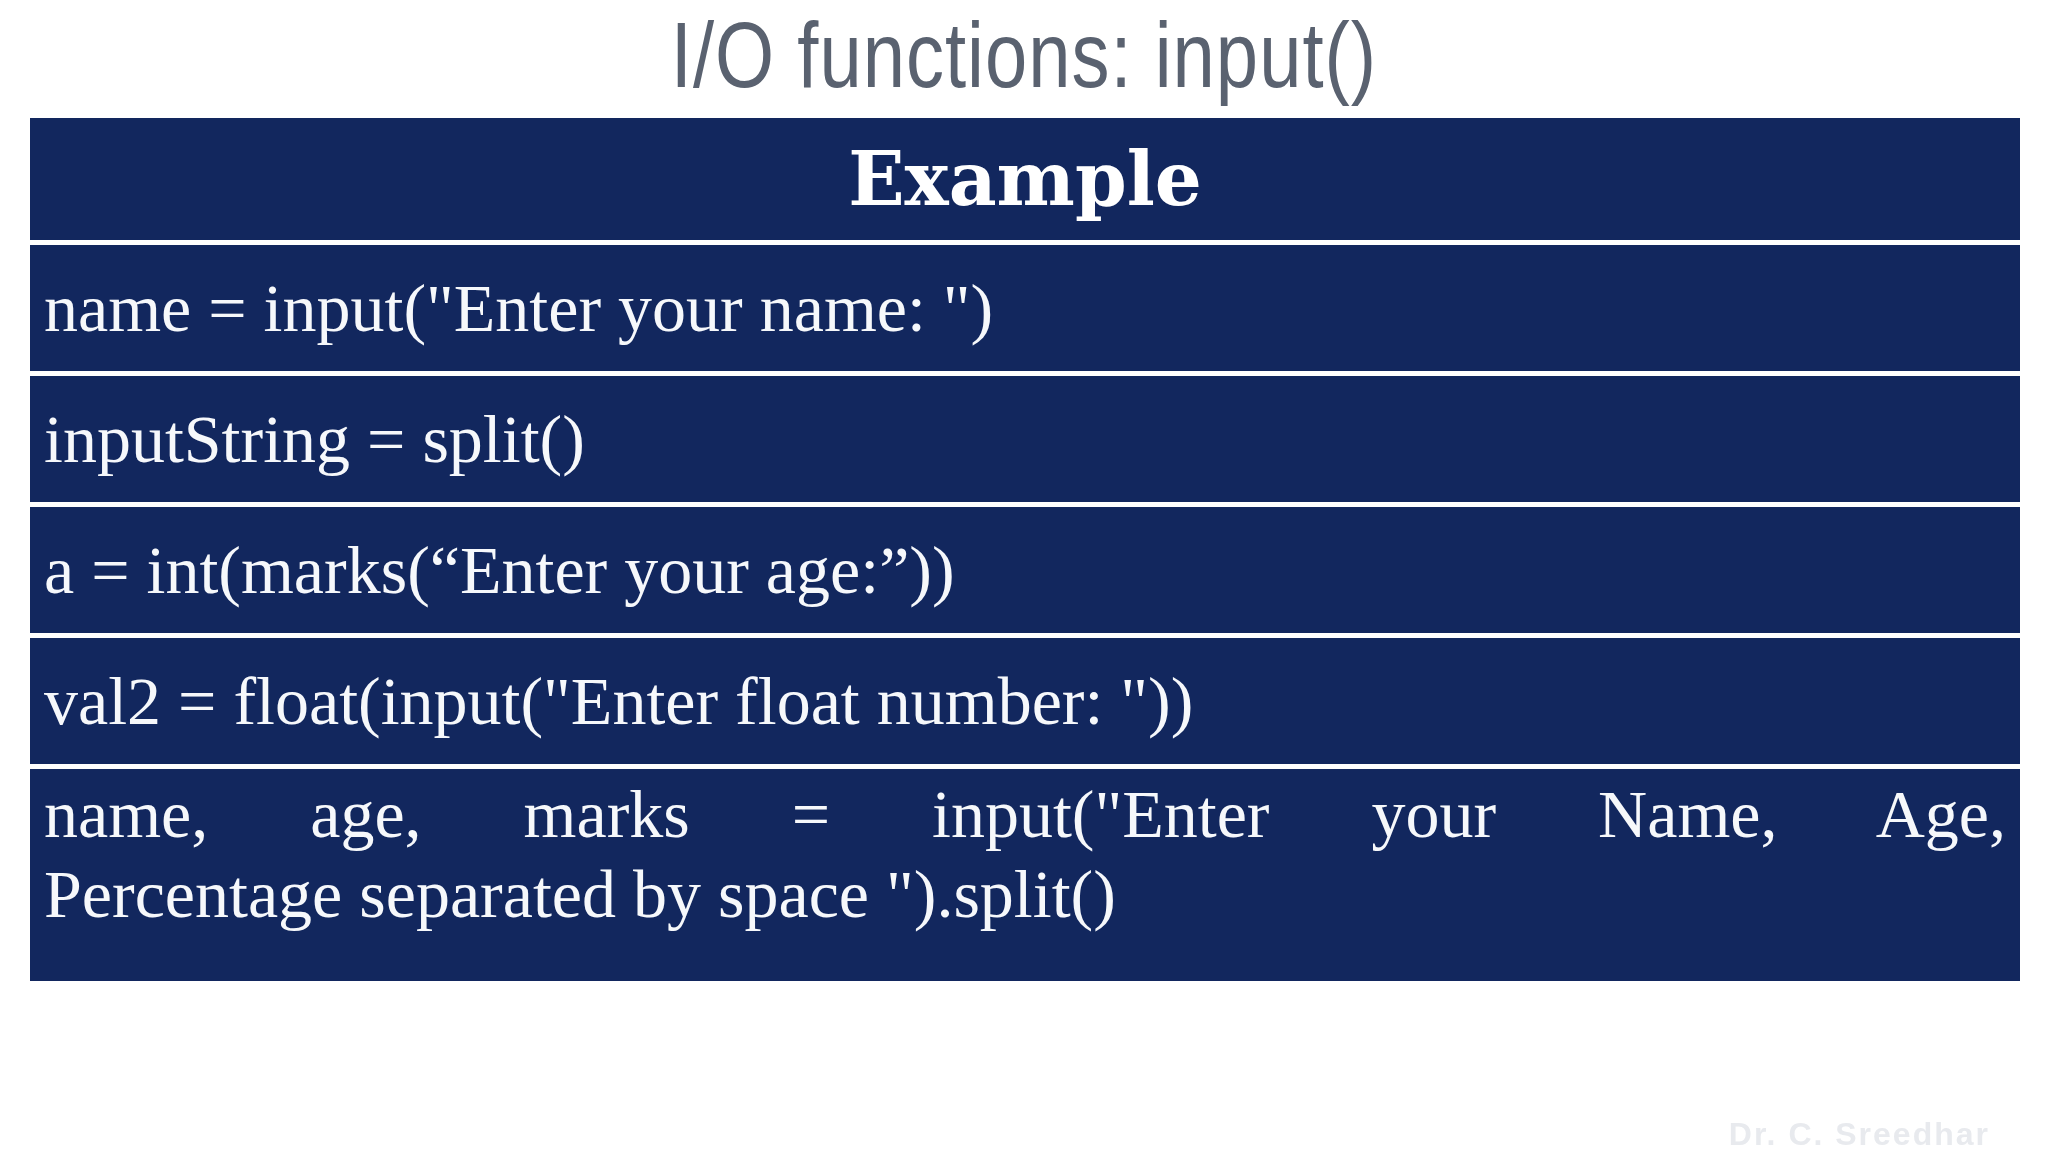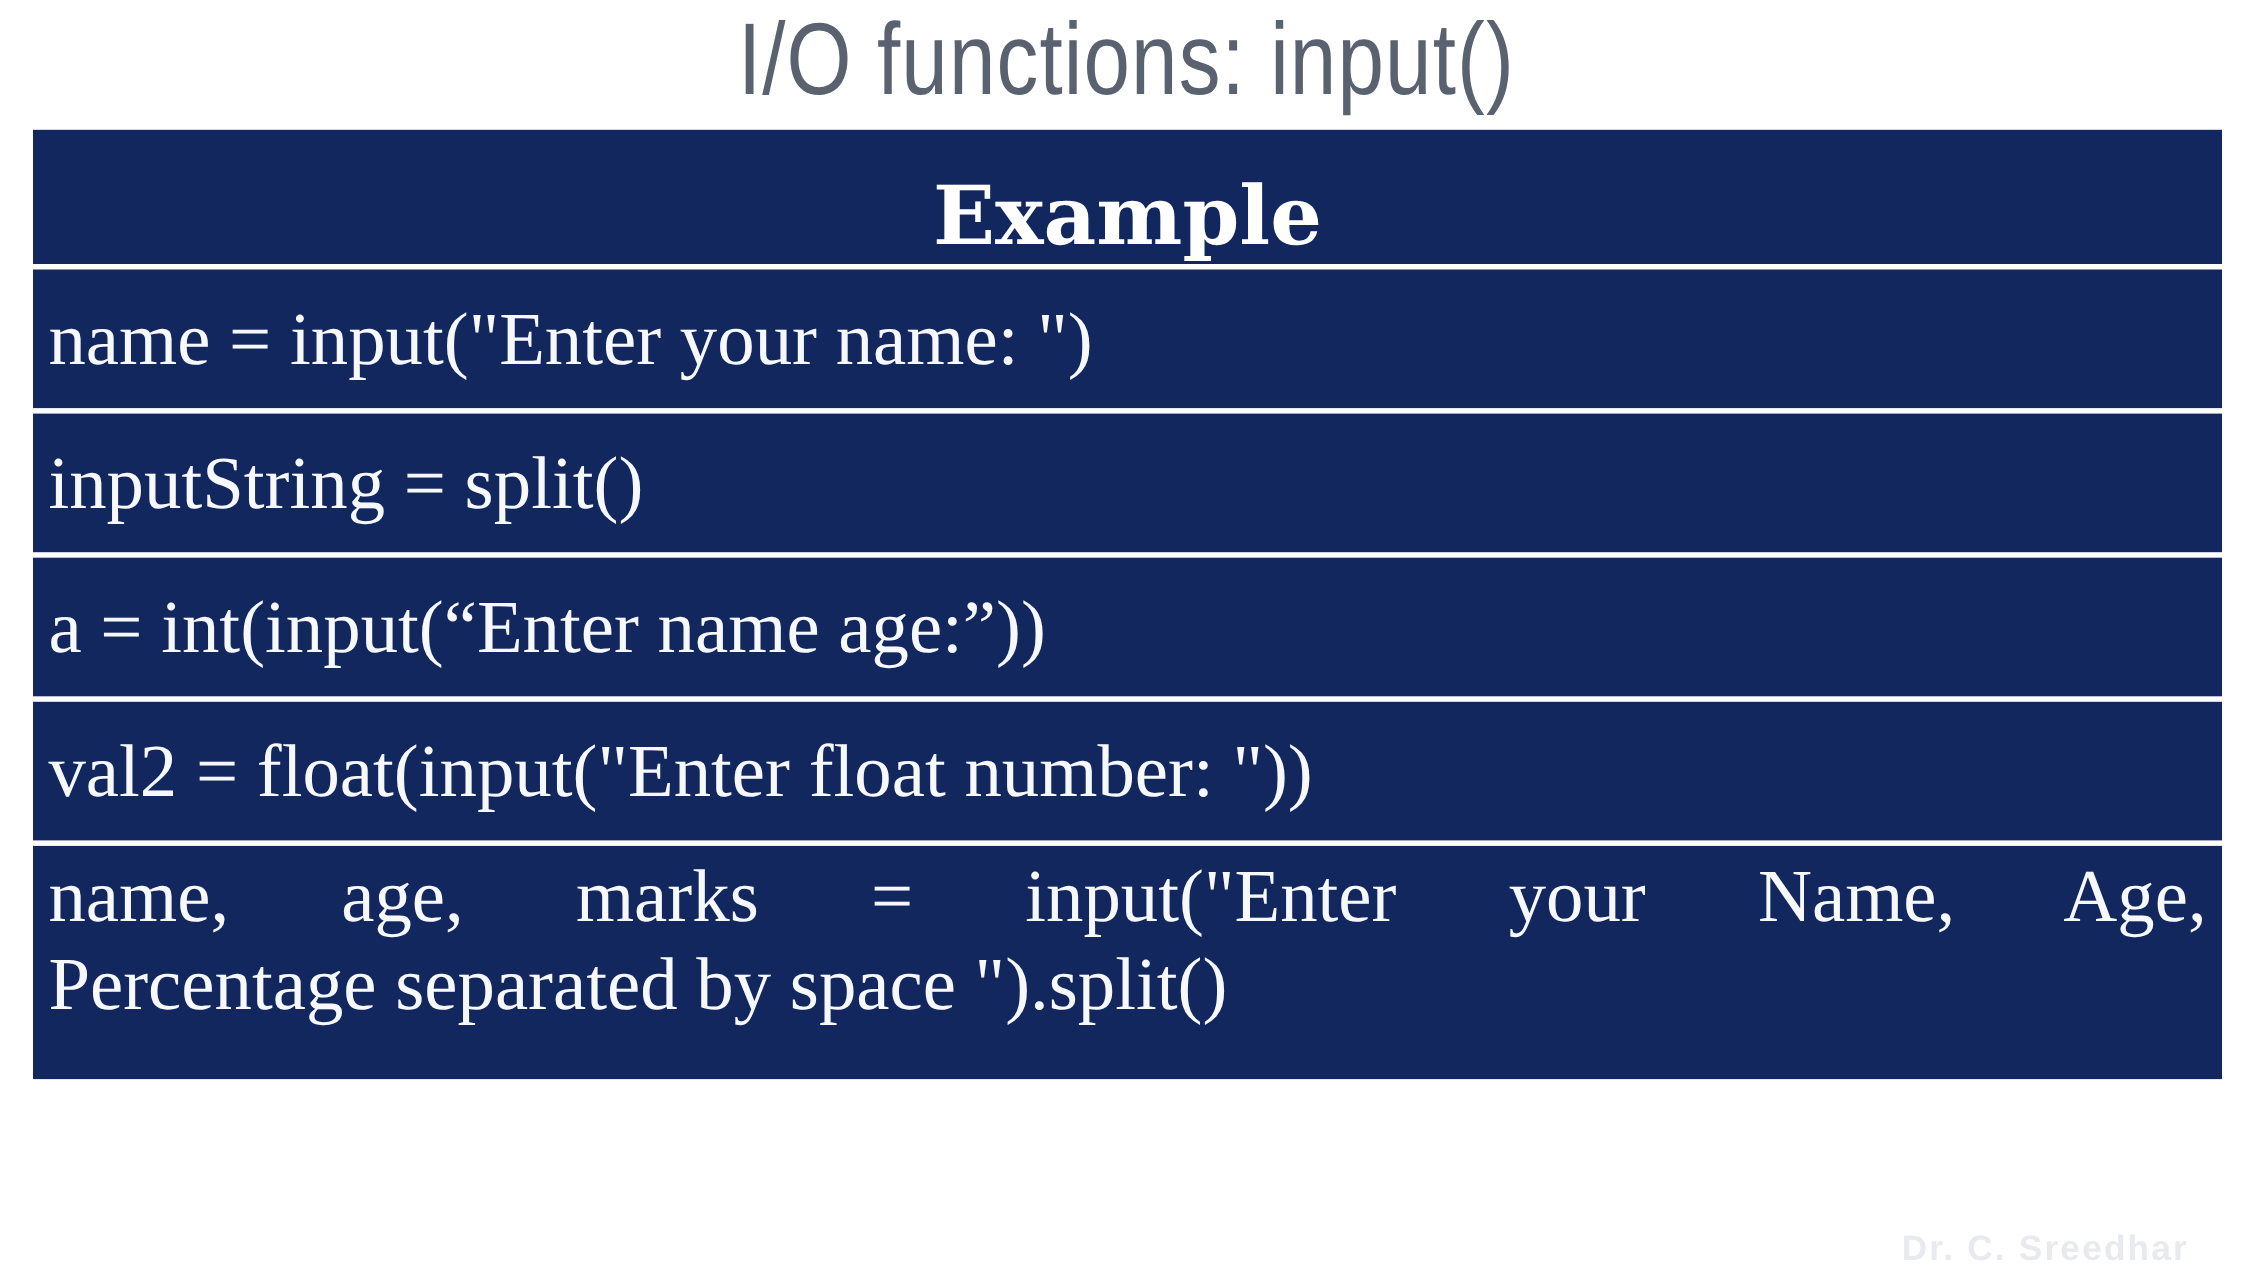--- a/index.html
+++ b/index.html
@@ -46,21 +46,21 @@
     flex-direction: column;
     justify-content: center;
     padding: 0 14px;
     color: #f6f8fb;
   }
   .trow:last-child { margin-bottom: 0; }
 
   .header-row {
     height: 122px;
     align-items: center;
-    justify-content: flex-end;
+    justify-content: center;
   }
   .header-label {
     font-family: "DejaVu Serif", serif;
     font-weight: 700;
     font-size: 74px;
     color: #ffffff;
   }
 
   .code-row { height: 126px; }
   .code {
@@ -118,21 +118,21 @@
     <div class="trow code-row">
       <div class="code">name = input("Enter your name: ")</div>
     </div>
 
     <div class="trow code-row">
       <div class="code">inputString = split()</div>
     </div>
 
 
     <div class="trow code-row">
-      <div class="code">a = int(input(“Enter name age:”))</div>
+      <div class="code">a = int(marks(“Enter your age:”))</div>
     </div>
 
     <div class="trow code-row">
       <div class="code">val2 = float(input("Enter float number: "))</div>
     </div>
 
     <div class="trow wrap-row">
       <div class="code code-line1">name, age, marks = input("Enter your Name, Age,</div>
       <div class="code code-line2">Percentage separated by space ").split()</div>
     </div>

